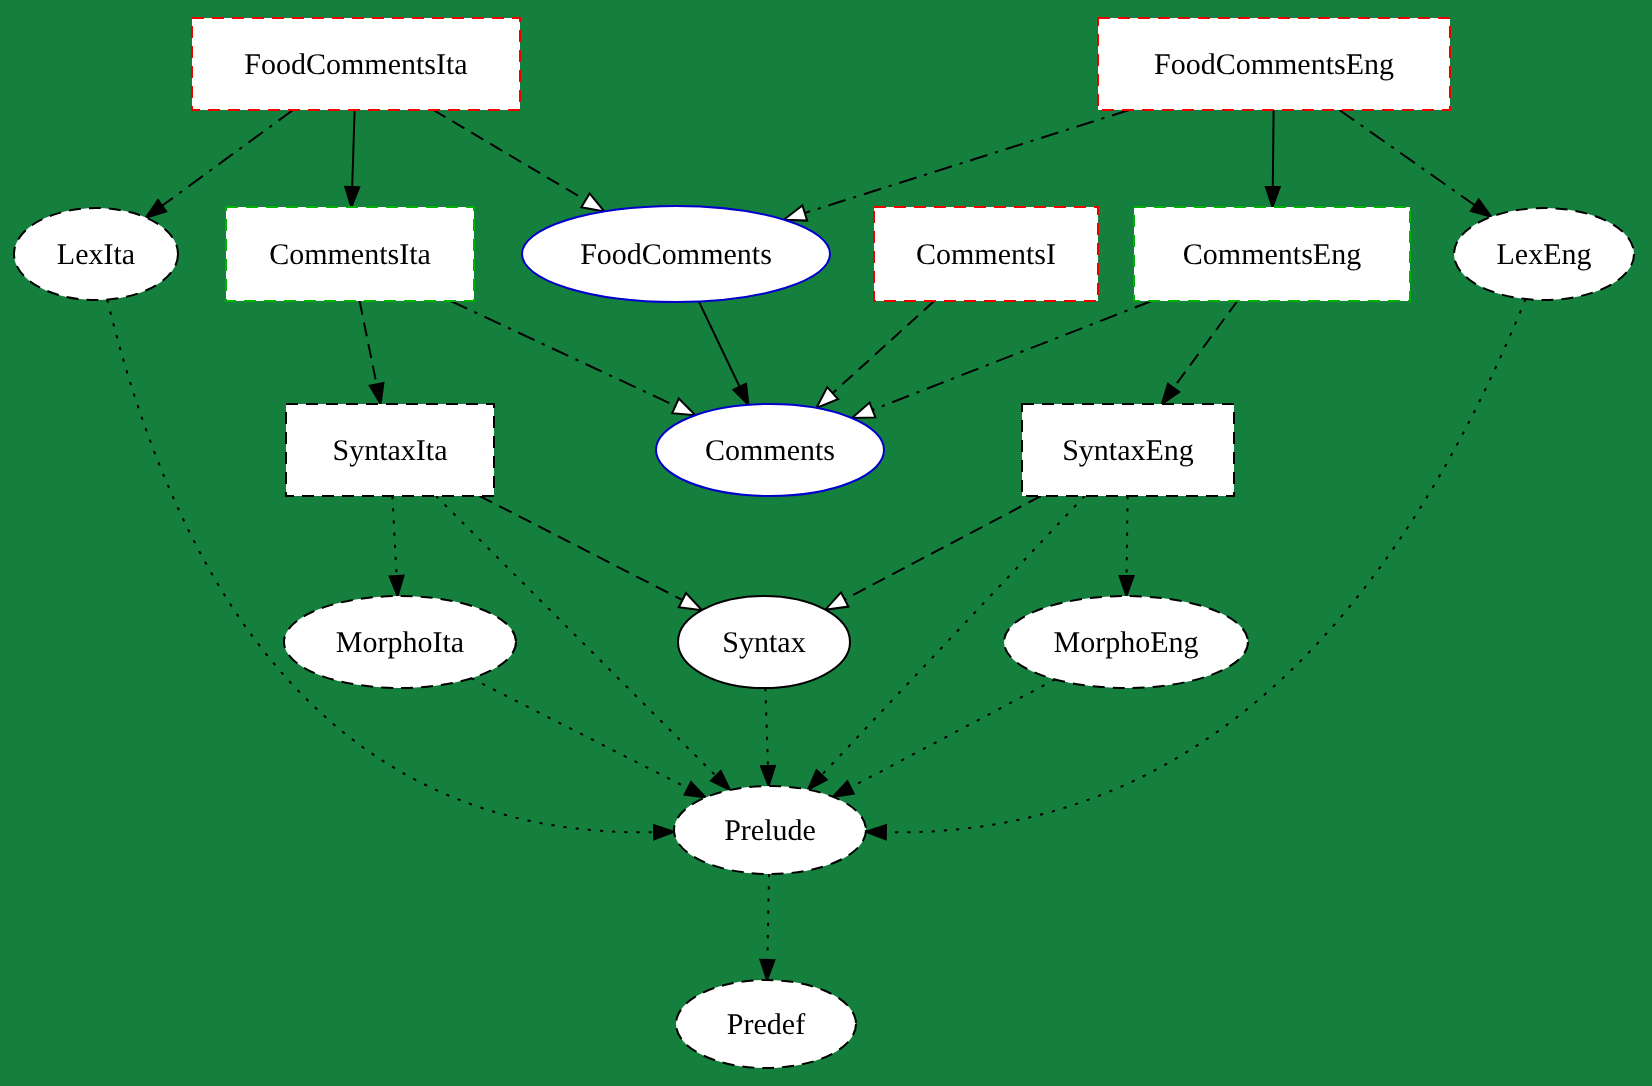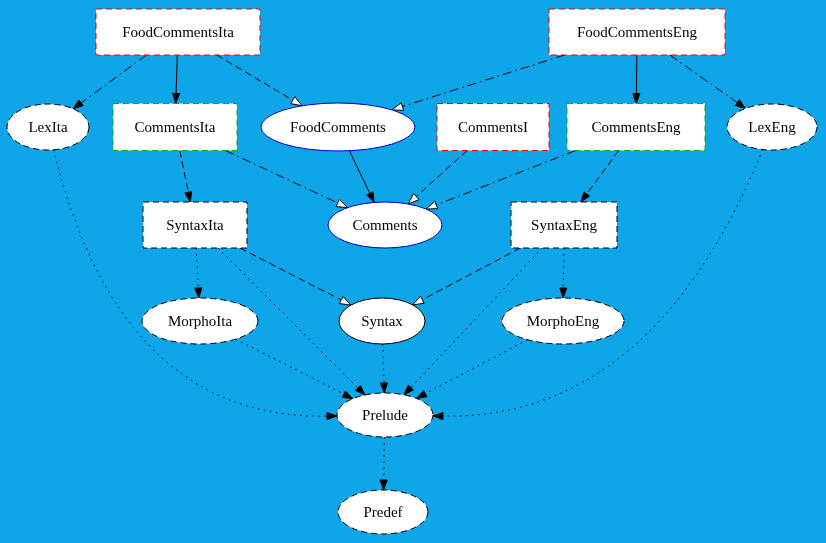--- a/index.html
+++ b/index.html
@@ -1,19 +1,19 @@
 <!DOCTYPE html>
 <html><head>
 <meta charset="utf-8">
 <style>
   html,body{margin:0;padding:0;background:#ffffff;}
   .frame{
     position:relative;
     width:826px;height:543px;
-    background:#0ea5e9;
+    background:#15803d;
     overflow:hidden;
   }
   svg{display:block;}
   svg text{
     font-family:"Liberation Serif","DejaVu Serif",serif;
     font-size:15px;
     fill:#000000;
   }
 </style>
 </head>

